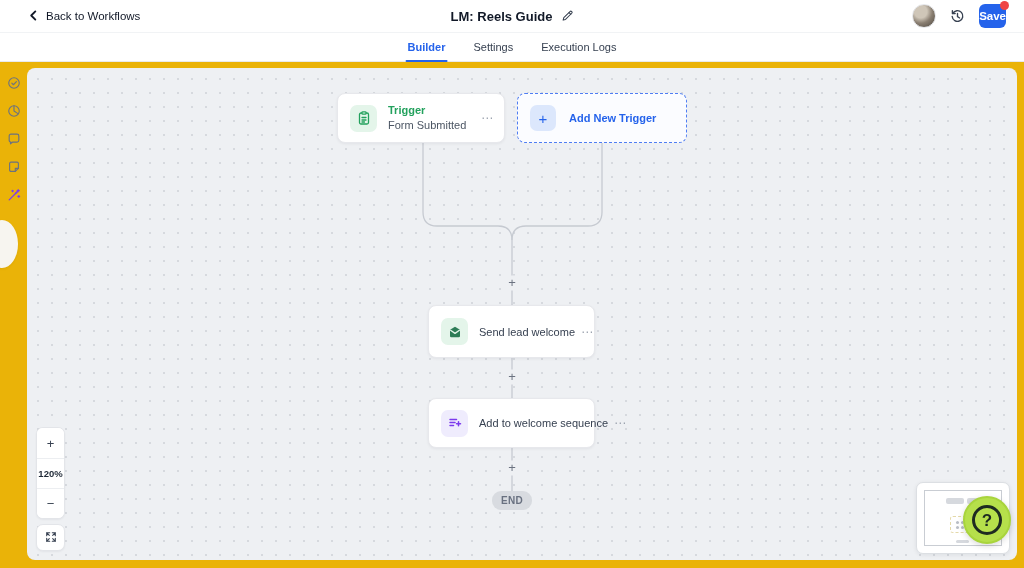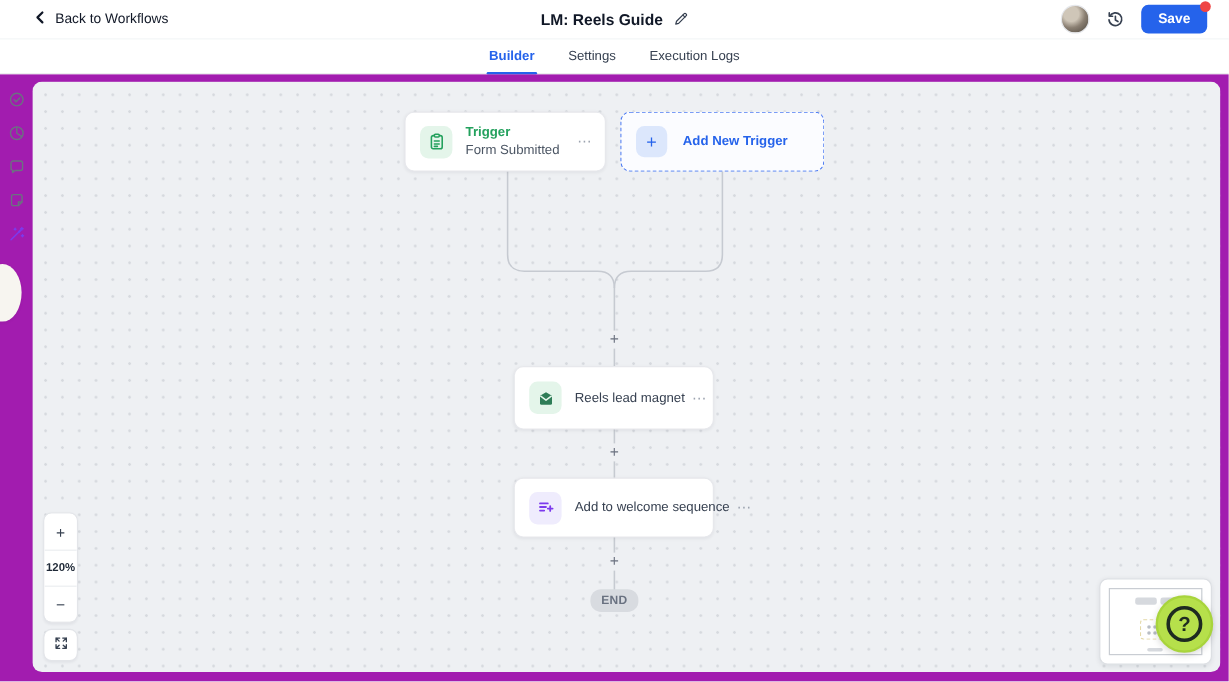--- a/index.html
+++ b/index.html
@@ -29,21 +29,21 @@
   .header-right { margin-left: auto; display: flex; align-items: center; gap: 13px; }
   .avatar {
     width: 24px; height: 24px; border-radius: 50%;
     background: radial-gradient(circle at 35% 30%, #cfc6b8 0 30%, #8a7f72 55%, #4a443c 100%);
     border: 1px solid #e5e7eb;
   }
   .history-btn svg { width: 17px; height: 17px; display: block; }
   .save-btn {
     position: relative; background: #2563eb; color: #fff;
     font-size: 11.5px; font-weight: 600; border: none; border-radius: 6px;
-    padding: 6px 14px; cursor: pointer; font-family: inherit;
+    padding: 6px 0; cursor: pointer; font-family: inherit;
   }
   .save-dot {
     position: absolute; top: -3px; right: -3px; width: 9px; height: 9px;
     border-radius: 50%; background: #ef4444;
   }
 
   
   .tabbar {
     height: 29px; display: flex; align-items: center;
     border-bottom: 1px solid #e9eaec; background: #fff; position: relative;
@@ -68,21 +68,21 @@
   .toggle {
     width: 27px; height: 15px; border-radius: 8px; background: #e3e5e8;
     position: relative; cursor: pointer;
   }
   .toggle-knob {
     position: absolute; left: 1.5px; top: 1.5px; width: 12px; height: 12px;
     border-radius: 50%; background: #fff; box-shadow: 0 1px 2px rgba(0,0,0,.25);
   }
 
   
-  .main { position: relative; height: 506px; background: #a21caf; }
+  .main { position: relative; height: 506px; background: #eab308; }
   .icon-rail {
     position: absolute; left: 0; top: 0; width: 27px; height: 100%;
     display: flex; flex-direction: column; align-items: center; padding-top: 14px; gap: 14px;
   }
   .rail-icon { width: 14px; height: 14px; cursor: pointer; }
   .rail-icon svg { width: 14px; height: 14px; display: block; }
   .rail-handle {
     position: absolute; left: -14px; top: 158px; width: 32px; height: 48px;
     border-radius: 50%; background: #f7f5f0; box-shadow: 0 1px 3px rgba(0,0,0,.06);
   }
@@ -310,21 +310,21 @@
     <div class="plus-mark" style="left:485px; top:309px;">+</div>
     <div class="plus-mark" style="left:485px; top:400px;">+</div>
 
     <div class="node node-action1">
       <div class="node-icon icon-green">
         <svg viewBox="0 0 16 16">
           <path d="M3 5.8 L8 2.8 L13 5.8 V12 a1.3 1.3 0 0 1 -1.3 1.3 H4.3 A1.3 1.3 0 0 1 3 12 Z" fill="#2e7d57"></path>
           <path d="M3.6 6.2 L8 9.4 L12.4 6.2" stroke="#e4f5ea" stroke-width="1.3" fill="none" stroke-linecap="round" stroke-linejoin="round"></path>
         </svg>
       </div>
-      <div class="node-label" style="margin-left:11px;">Reels lead magnet</div>
+      <div class="node-label" style="margin-left:11px;">Send lead welcome</div>
       <div class="node-menu">⋯</div>
     </div>
 
     <div class="node node-action2">
       <div class="node-icon icon-purple">
         <svg viewBox="0 0 16 16" fill="none" stroke="#7c3aed" stroke-width="1.5" stroke-linecap="round" stroke-linejoin="round">
           <path d="M3 4.5 h6.5 M3 7.5 h5 M3 10.5 h3.5"></path>
           <path d="M11.5 6.8 v4 M9.5 8.8 h4"></path>
         </svg>
       </div>

